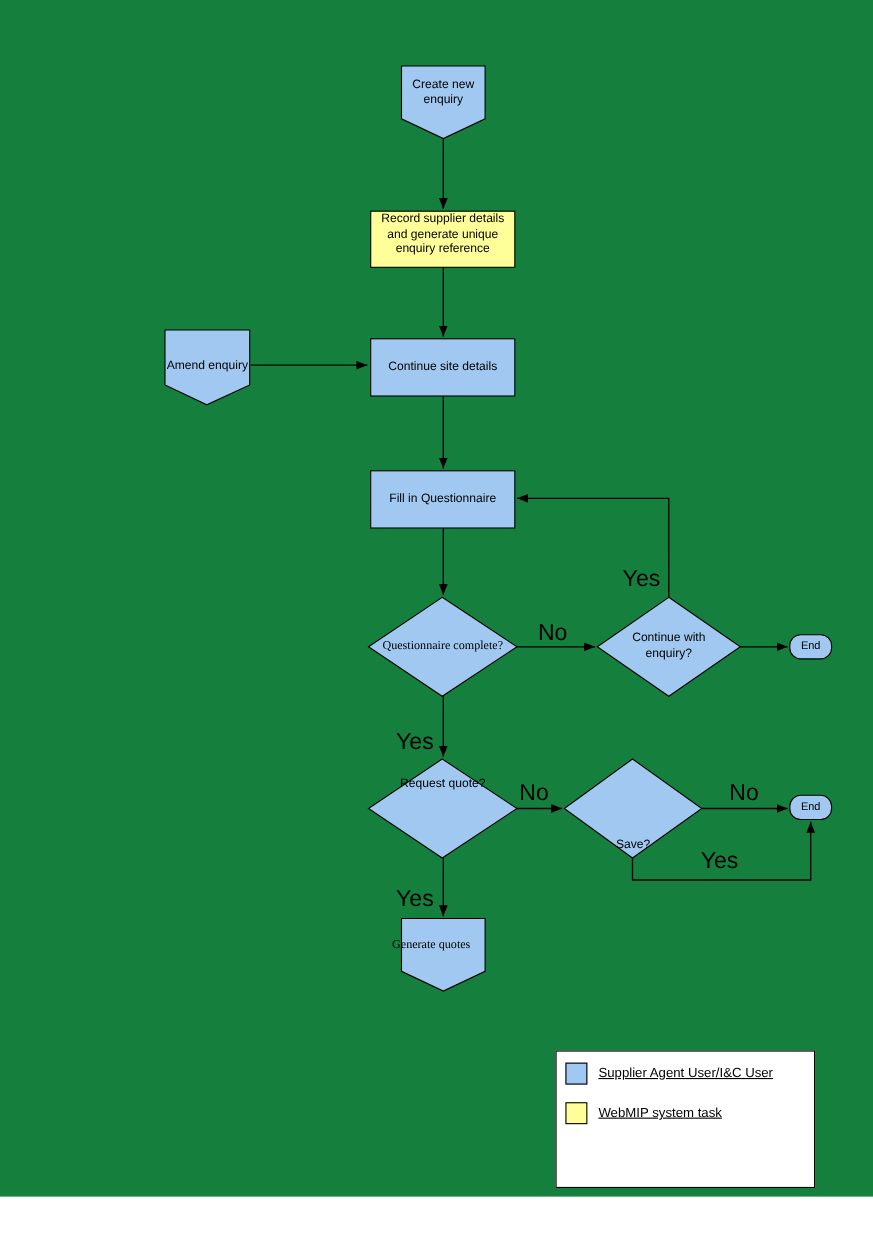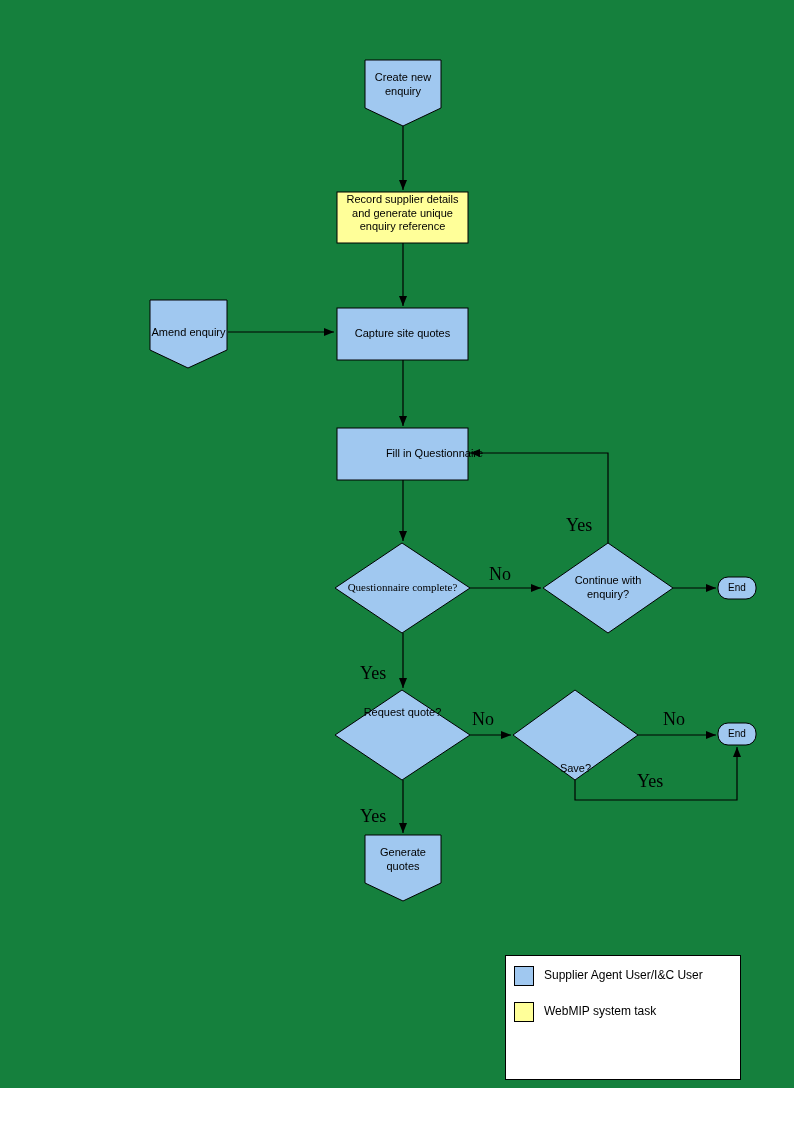--- a/index.html
+++ b/index.html
@@ -15,45 +15,45 @@
 
   
   .node-label {
     position: absolute; display: flex; align-items: center; justify-content: center;
     text-align: center; font-size: 11px; line-height: 1.25; color: #000; pointer-events: none;
   }
   .lbl-create    { left: 365px; top: 62px;  width: 76px;  height: 46px; }
   .lbl-record    { left: 339px; top: 188px; width: 127px; height: 51px; }
   .lbl-amend     { left: 151px; top: 298px; width: 75px;  height: 46px; margin-top: 12px; }
   .lbl-capture   { left: 339px; top: 308px; width: 127px; height: 52px; }
-  .lbl-fill      { left: 339px; top: 428px; width: 127px; height: 52px; padding-left: 32px; }
+  .lbl-fill      { left: 339px; top: 428px; width: 127px; height: 52px; }
   .lbl-qcomplete { left: 347px; top: 548px; width: 111px; height: 80px; font-family: Liberation Serif, serif; }
   .lbl-continue  { left: 555px; top: 548px; width: 106px; height: 80px; }
   .lbl-end1      { left: 718px; top: 577px; width: 38px;  height: 22px; font-size: 10px; }
   .lbl-request   { left: 347px; top: 673px; width: 111px; height: 80px; }
   .lbl-save      { left: 521px; top: 729px; width: 109px; height: 80px; }
   .lbl-end2      { left: 718px; top: 723px; width: 38px;  height: 22px; font-size: 10px; }
-  .lbl-generate  { left: 365px; top: 837px; width: 76px;  height: 46px; }
+  .lbl-generate  { left: 354px; top: 837px; width: 76px;  height: 46px; font-family: Liberation Serif, serif; }
 
   
-  .edge-label { position: absolute; font-size: 18px; line-height: 1; color: #000; pointer-events: none; font-family: Liberation Serif, serif; }
+  .edge-label { position: absolute; font-size: 21px; line-height: 1; color: #000; pointer-events: none; }
   .el-no1  { left: 489px; top: 565px; }
   .el-yes1 { left: 566px; top: 516px; }
   .el-yes2 { left: 360px; top: 664px; }
   .el-no2  { left: 472px; top: 710px; }
   .el-no3  { left: 663px; top: 710px; }
   .el-yes3 { left: 637px; top: 772px; }
   .el-yes4 { left: 360px; top: 807px; }
 
   
   .legend {
     position: absolute; left: 505px; top: 955px; width: 236px; height: 125px;
     box-sizing: border-box; border: 1px solid #000; background: #fff; padding: 10px 8px;
   }
-  .legend-row { display: flex; align-items: flex-start; gap: 10px; margin-bottom: 16px; }
+  .legend-row { display: flex; align-items: flex-start; gap: 10px; margin-bottom: 16px; text-decoration: underline; }
   .swatch { width: 20px; height: 20px; border: 1px solid #000; box-sizing: border-box; flex: 0 0 auto; }
   .swatch-user   { background: var(--color-user_task, #A0C8F0); }
   .swatch-system { background: var(--color-system_task, #FFFF99); }
   .swatch-admin  { background: var(--color-admin_task, #77933C); }
   .legend-label { font-size: 12px; line-height: 1.3; padding-top: 2px; }
 </style>
 </head>
 <body>
 
 <div class="canvas">
@@ -91,21 +91,21 @@
       <line x1="470" y1="735" x2="511" y2="735" marker-end="url(#arrow)"></line>
       <line x1="638" y1="735" x2="716" y2="735" marker-end="url(#arrow)"></line>
       <polyline points="575,780 575,800 737,800 737,747" marker-end="url(#arrow)"></polyline>
       <line x1="403" y1="780" x2="403" y2="833" marker-end="url(#arrow)"></line>
     </g>
   </svg>
 
   <div class="node-label lbl-create">Create new enquiry</div>
   <div class="node-label lbl-record">Record supplier details and generate unique enquiry reference</div>
   <div class="node-label lbl-amend">Amend enquiry</div>
-  <div class="node-label lbl-capture">Capture site quotes</div>
+  <div class="node-label lbl-capture">Continue site details</div>
   <div class="node-label lbl-fill">Fill in Questionnaire</div>
   <div class="node-label lbl-qcomplete">Questionnaire complete?</div>
   <div class="node-label lbl-continue">Continue with enquiry?</div>
   <div class="node-label lbl-end1">End</div>
   <div class="node-label lbl-request">Request quote?</div>
   <div class="node-label lbl-save">Save?</div>
   <div class="node-label lbl-end2">End</div>
   <div class="node-label lbl-generate">Generate quotes</div>
 
   <div class="edge-label el-no1">No</div>

